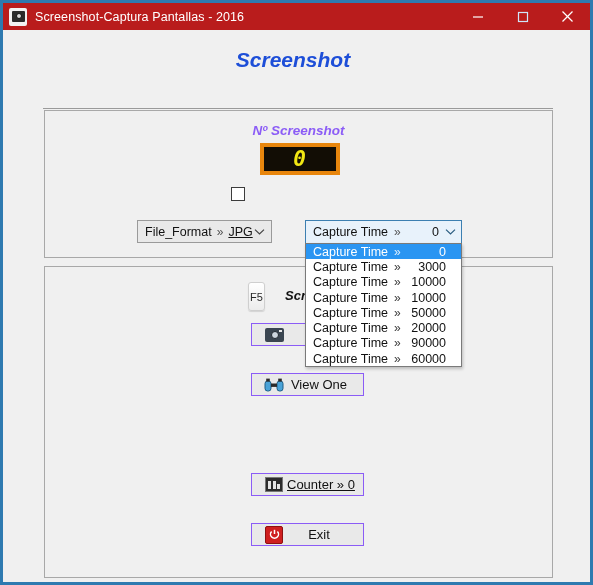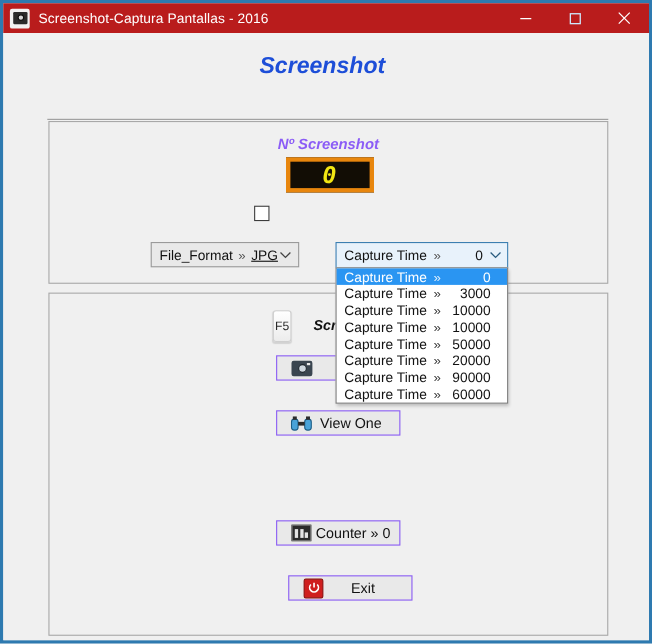--- a/index.html
+++ b/index.html
@@ -295,22 +295,22 @@
   }
   .btn .blabel {
     flex: 1 1 auto;
     text-align: center;
     padding-right: 12px;
     white-space: nowrap;
   }
   .btn-shot   { top: 293px; z-index: 1; }
   .btn-one    { top: 343px; }
   .btn-all    { top: 393px; }
-  .btn-count  { top: 443px; }
-  .btn-exit   { top: 493px; margin-left: 11px; }
+  .btn-count  { top: 443px; text-decoration: underline; }
+  .btn-exit   { top: 493px; }
 
   
   .cam {
     width: 19px; height: 14px;
     background: #3a4550;
     border-radius: 2px;
     position: relative;
   }
   .cam:before {
     content: "";

